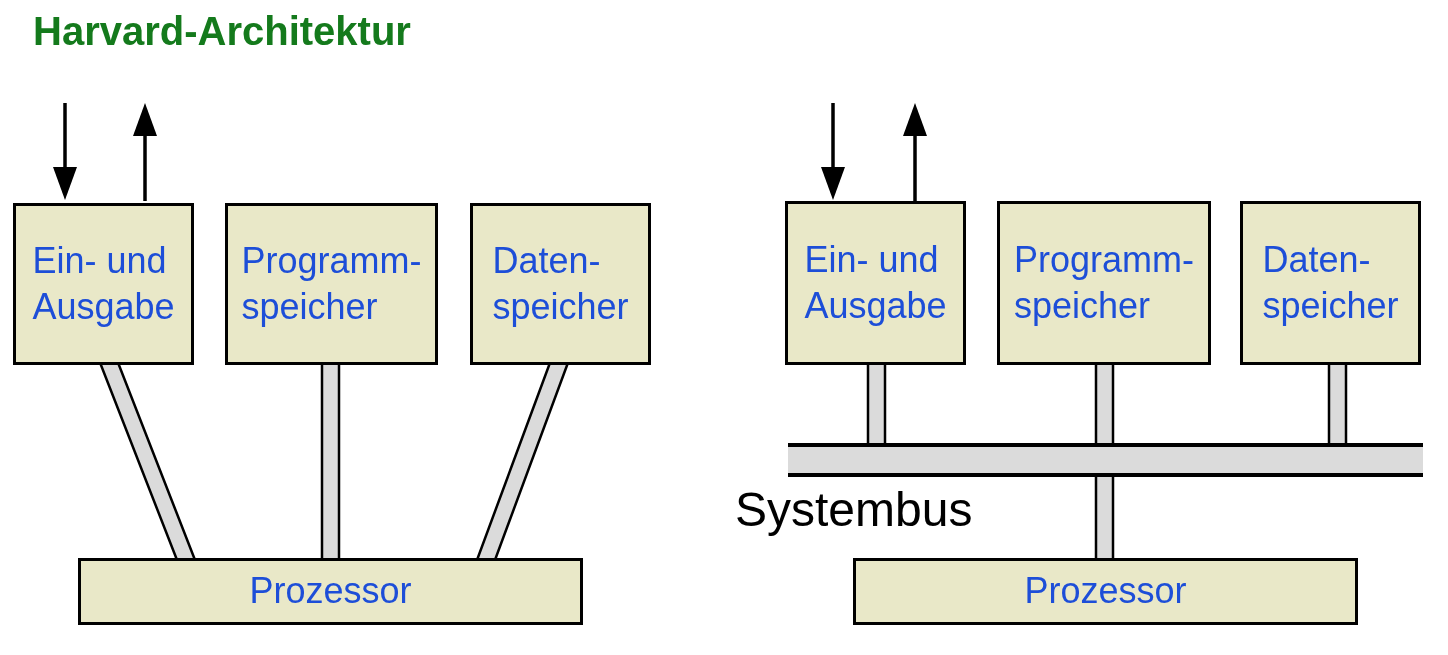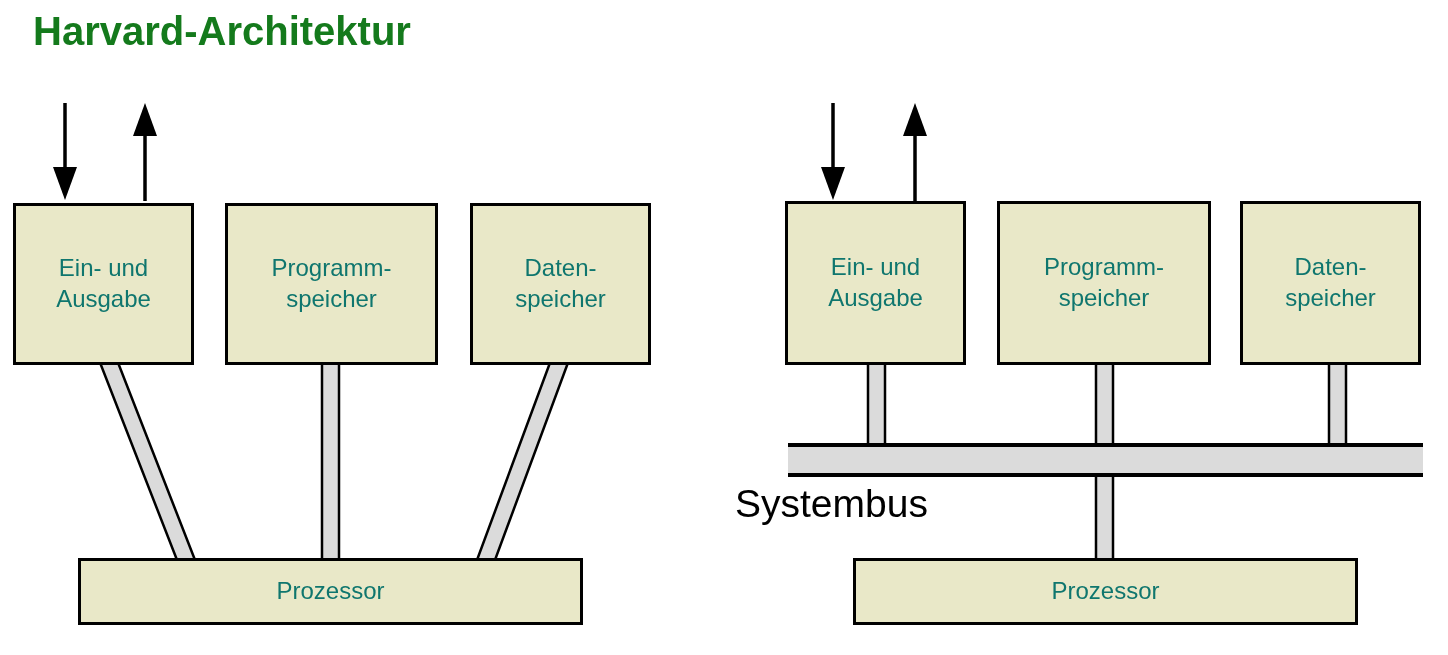--- a/index.html
+++ b/index.html
@@ -26,41 +26,41 @@
   #harvard-title { left: 33px; top: 8px; }
   #princeton-title { left: 791px; top: 8px; }
   .node {
     position: absolute;
     background: var(--box-fill, #e9e8c8);
     border: 3px solid var(--box-border, #000000);
     box-sizing: border-box;
     display: flex;
     align-items: center;
     justify-content: center;
-    text-align: center;
-    font-size: 24px;
+    text-align: left;
+    font-size: 36px;
     line-height: 1.28;
-    color: #0f766e;
+    color: #1d4ed8;
     white-space: pre-line;
   }
   
   #h-box-io   { left: 13px;  top: 203px; width: 181px; height: 162px; }
   #h-box-prog { left: 225px; top: 203px; width: 213px; height: 162px; }
   #h-box-data { left: 470px; top: 203px; width: 181px; height: 162px; }
   #h-proc     { left: 78px;  top: 558px; width: 505px; height: 67px; }
   
   #p-box-io   { left: 785px;  top: 201px; width: 181px; height: 164px; }
   #p-box-prog { left: 997px;  top: 201px; width: 214px; height: 164px; }
   #p-box-data { left: 1240px; top: 201px; width: 181px; height: 164px; }
   #p-proc     { left: 853px;  top: 558px; width: 505px; height: 67px; }
   #bus-label {
     position: absolute;
     left: 735px;
     top: 482px;
-    font-size: 39px;
+    font-size: 48px;
     color: #000000;
   }
   #wires {
     position: absolute;
     left: 0;
     top: 0;
     width: 1448px;
     height: 655px;
   }
   .connector {

